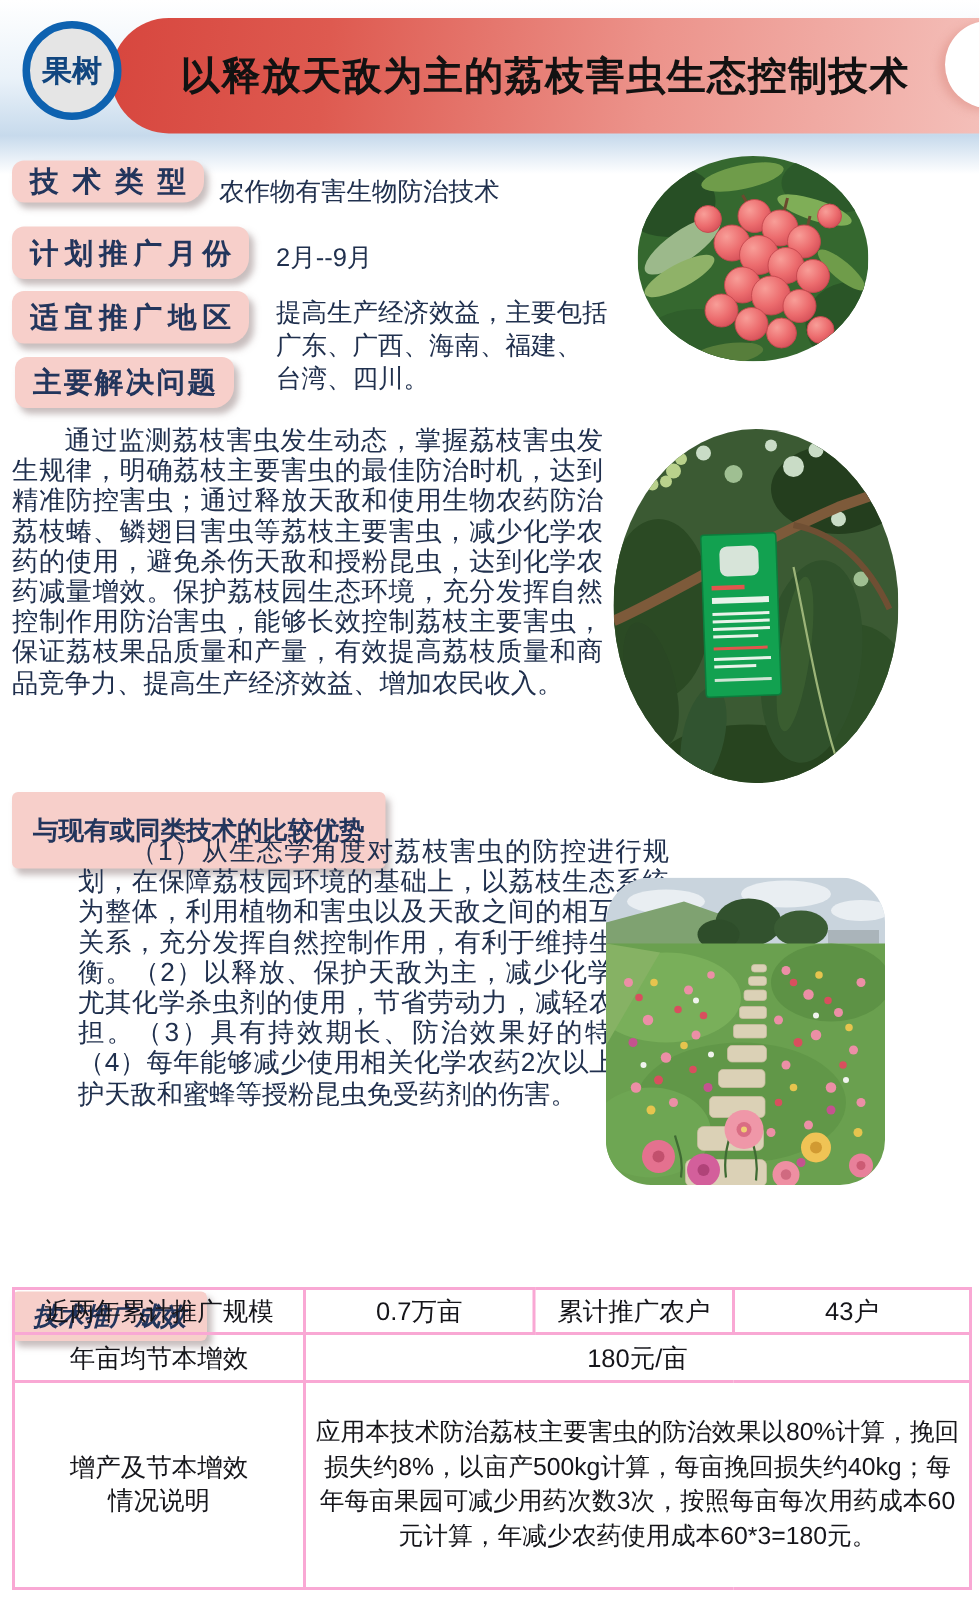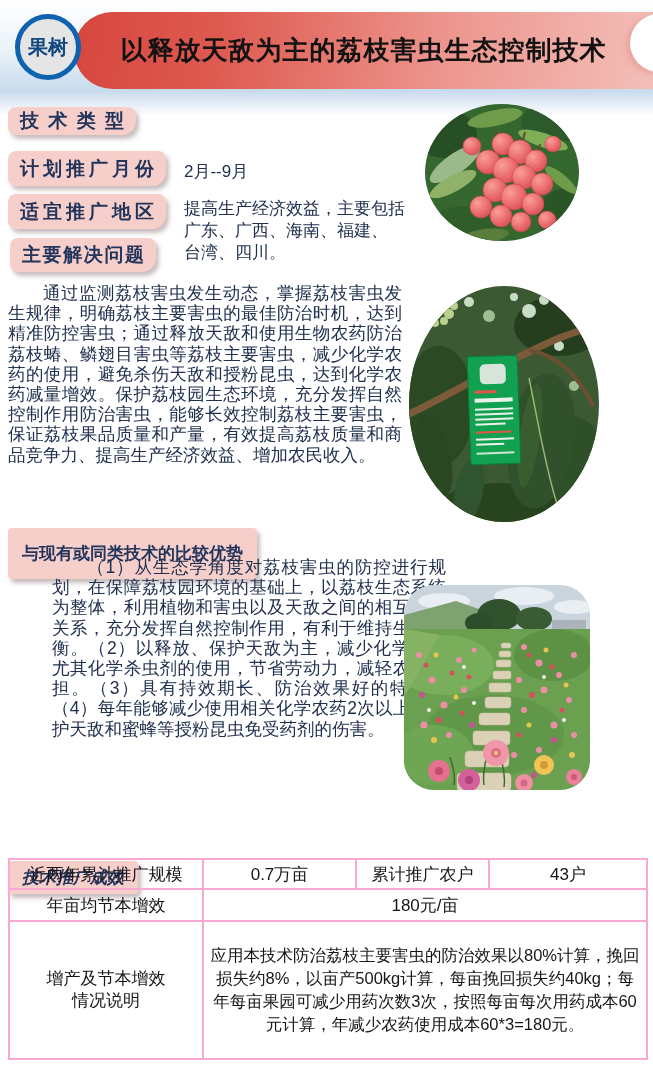--- a/index.html
+++ b/index.html
@@ -52,20 +52,21 @@
 
   <div class="banner">
     <div class="banner-title">以释放天敌为主的荔枝害虫生态控制技术</div>
   </div>
   <div class="deco-circle"></div>
   <div class="badge">果树</div>
 
   <div class="pill" style="left:8px;top:107px;width:104px;height:28px;">
     <span>技术类型</span>
     </div>
+  <div class="val" style="left:146px;top:116px;">农作物有害生物防治技术</div>
 
   <div class="pill" style="left:8px;top:151px;width:134px;height:35px;">
     <span>计划推广月份</span>
     </div>
   <div class="val" style="left:184px;top:160px;">2月--9月</div>
 
   <div class="pill" style="left:8px;top:194px;width:134px;height:35px;">
     <span>适宜推广地区</span>
     </div>
   <div class="val pre" style="left:184px;top:198px;width:232px;">提高生产经济效益，主要包括

